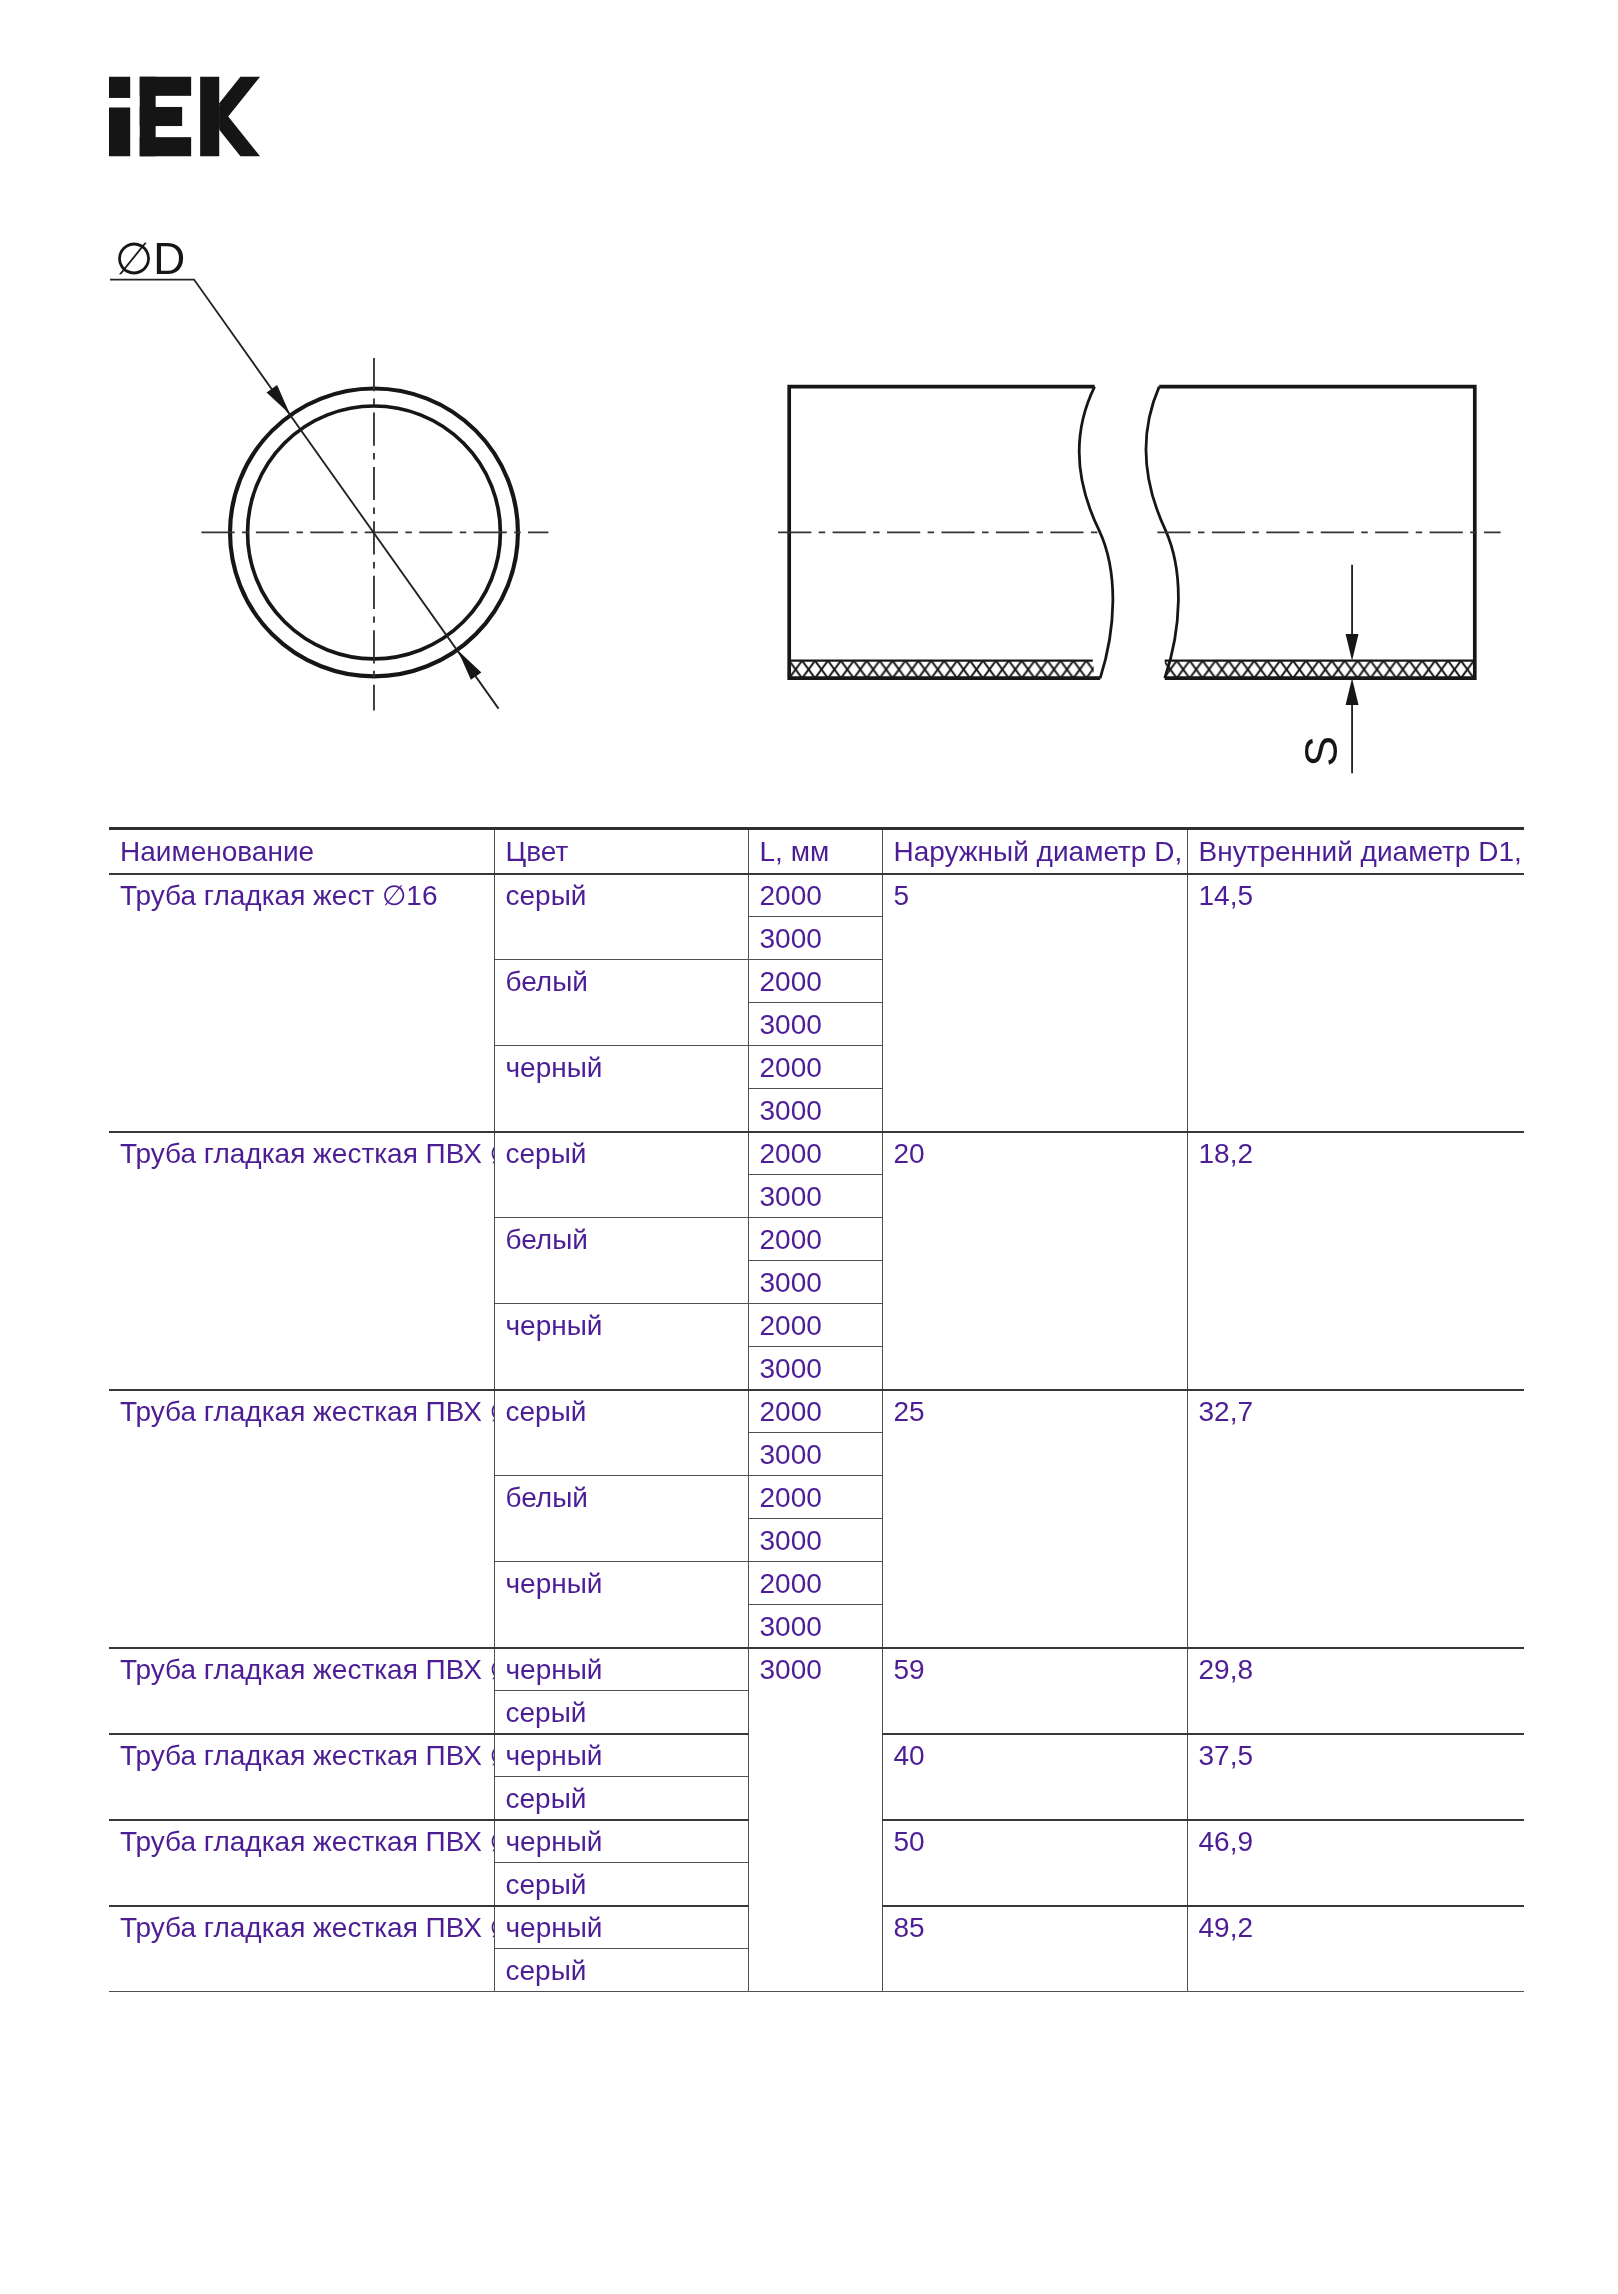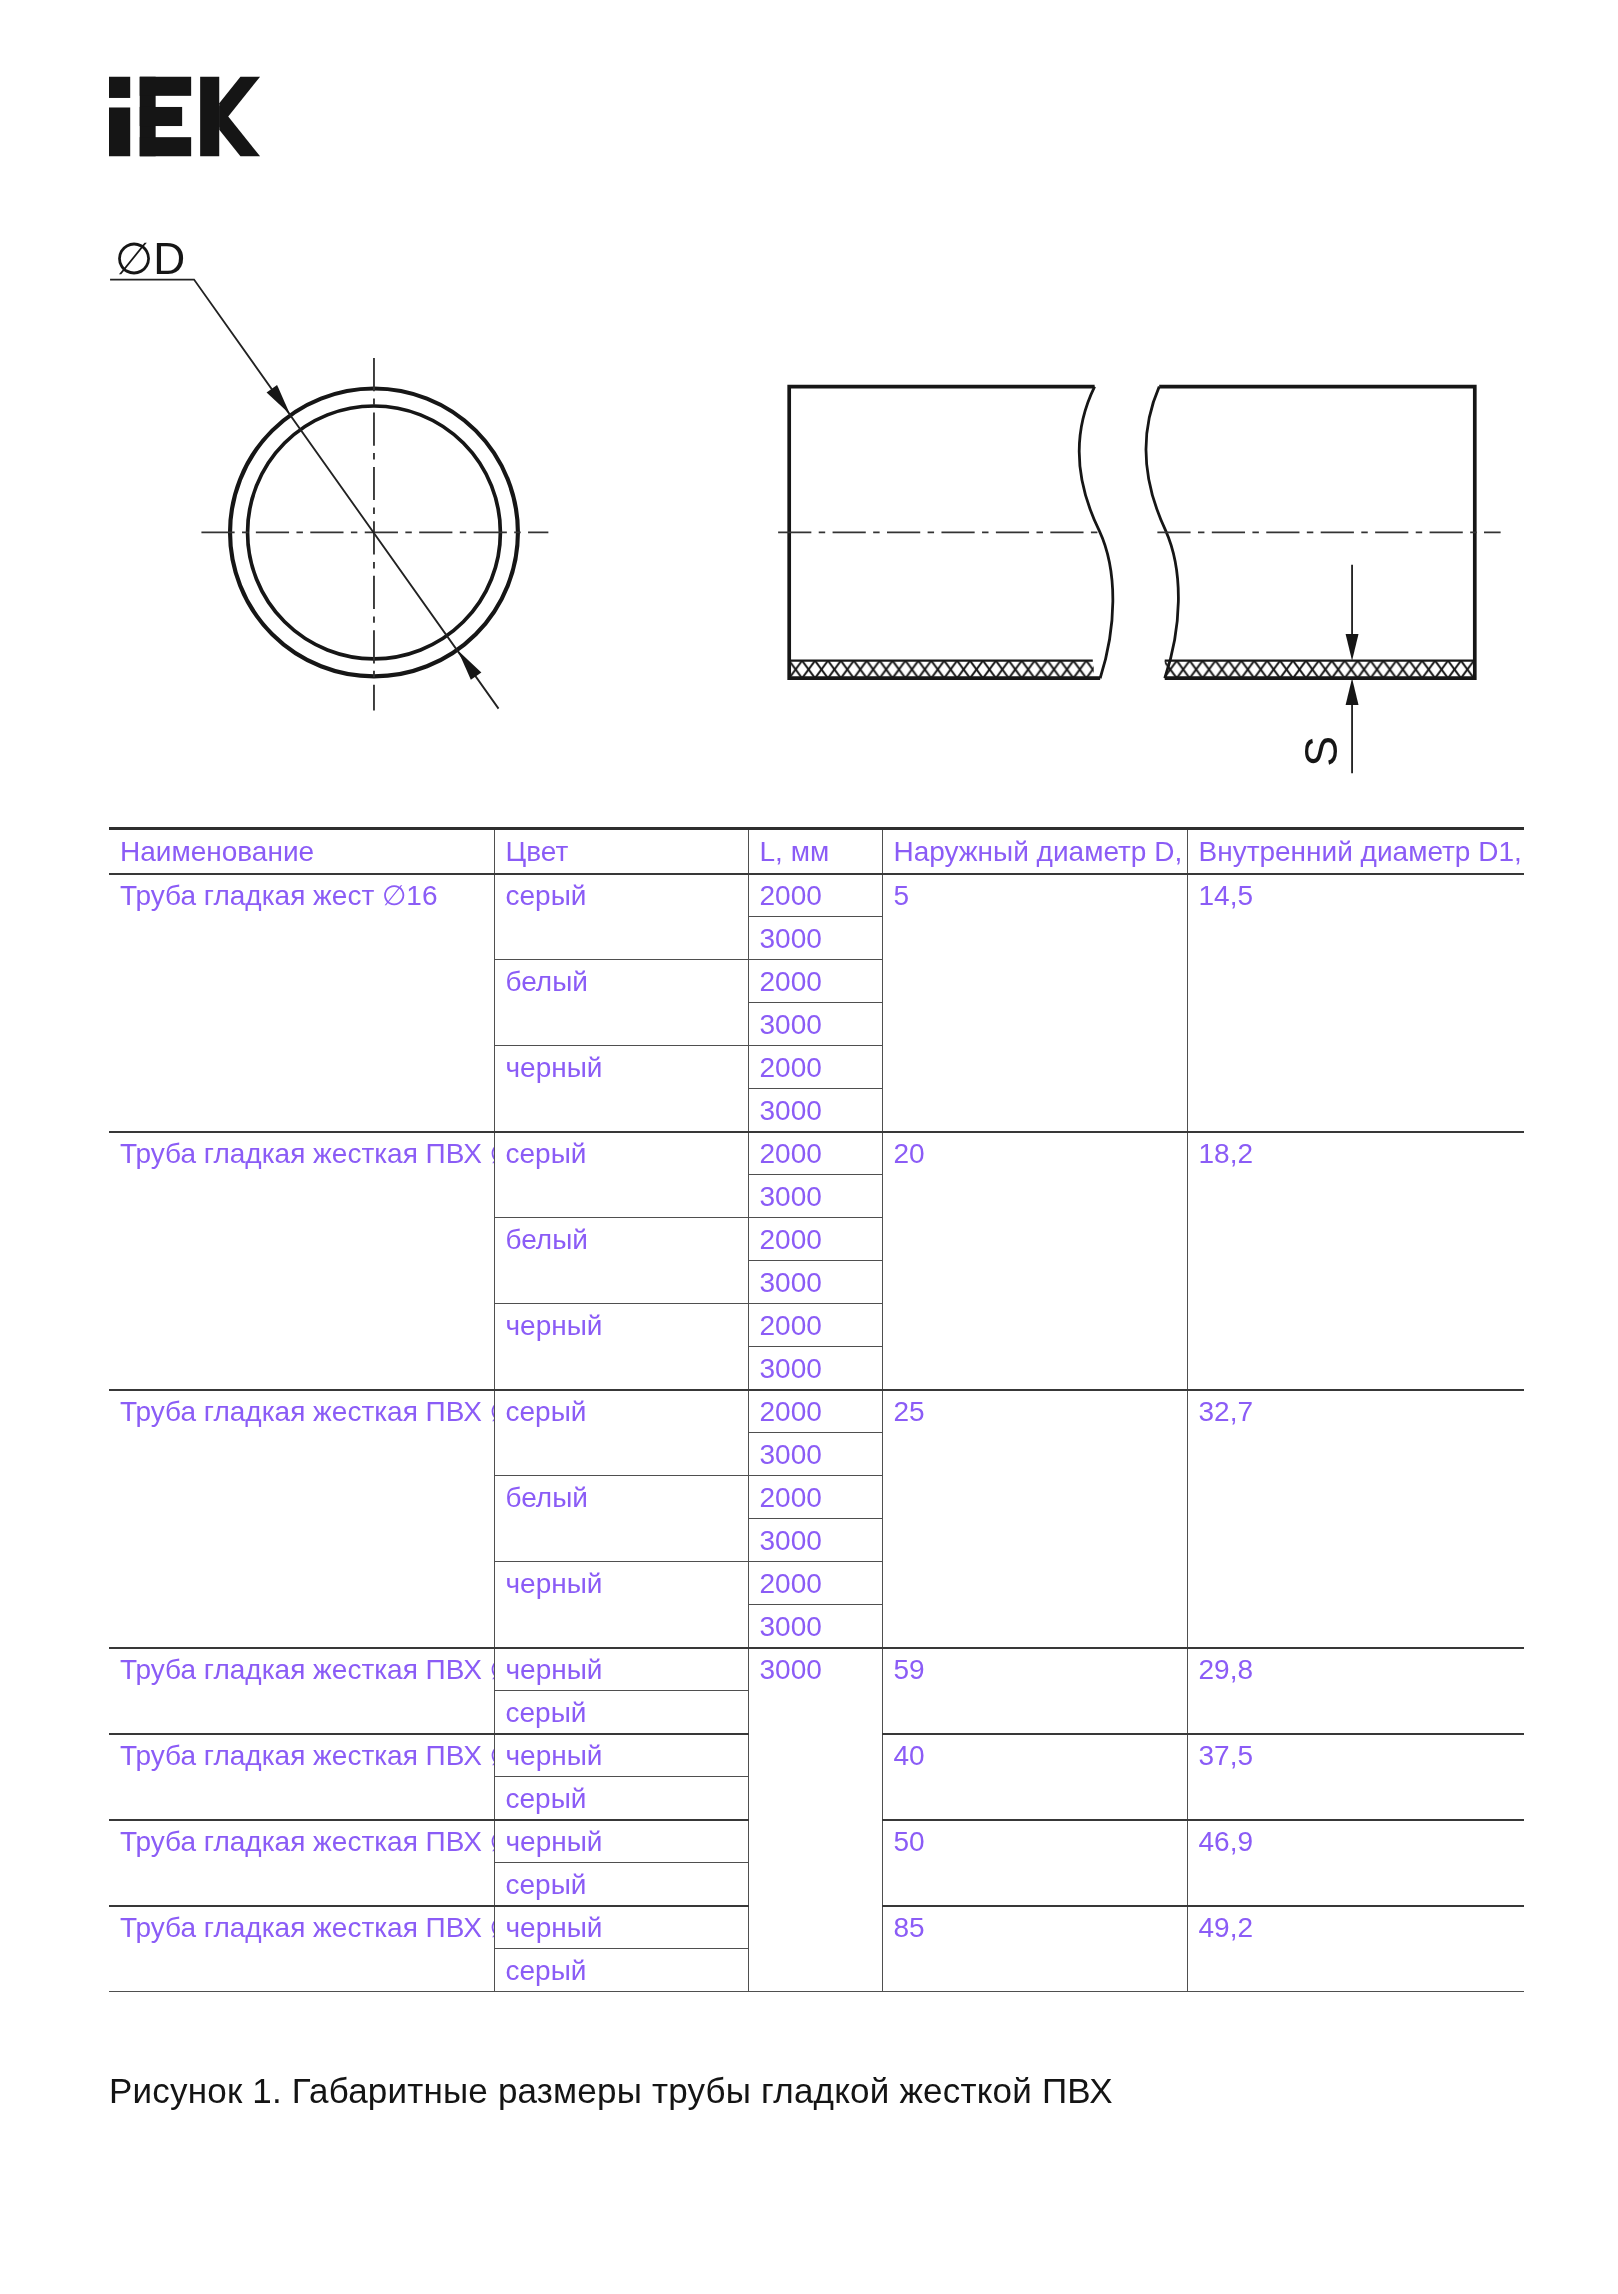--- a/index.html
+++ b/index.html
@@ -10,21 +10,21 @@
   }
   .logo-svg { position:absolute; left:109px; top:76px; width:159px; height:81px; }
   .drawing-svg { position:absolute; left:0; top:0; width:1619px; height:812px; }
   .drawing-svg text { font-family:"Liberation Sans", sans-serif; fill:#161616; }
 
   
   table.spec {
     position:absolute; left:109px; top:827px; width:1414px;
     border-collapse:collapse; table-layout:fixed;
     border-top:3.7px solid #2e2e2e; border-bottom:1.8px solid #4f4f4f;
-    font-size:28px; color:#8b5cf6;
+    font-size:28px; color:#4c1d95;
   }
   table.spec th, table.spec td {
     text-align:left; vertical-align:top; font-weight:400;
     padding:4.6px 7.4px 0 11px; line-height:33px;
     overflow:hidden; white-space:nowrap;
   }
   table.spec thead tr { height:45px; }
   table.spec tbody tr { height:43px; }
   table.spec th { border-bottom:2.8px solid #383838; }
   .c-color, .c-length, .c-outer, .c-inner { border-left:1.8px solid #4f4f4f; }
@@ -218,15 +218,14 @@
           <td class="c-color">черный</td>
           <td class="c-outer" rowspan="2">85</td>
           <td class="c-inner" rowspan="2">49,2</td>
         </tr>
         <tr>
           <td class="c-color">серый</td>
         </tr>
       </tbody>
   </table>
 
-  <div class="caption">Рисунок 1. Габаритные размеры трубы гладкой жесткой ПВХ</div>
 </div>
 
 
 </body></html>

